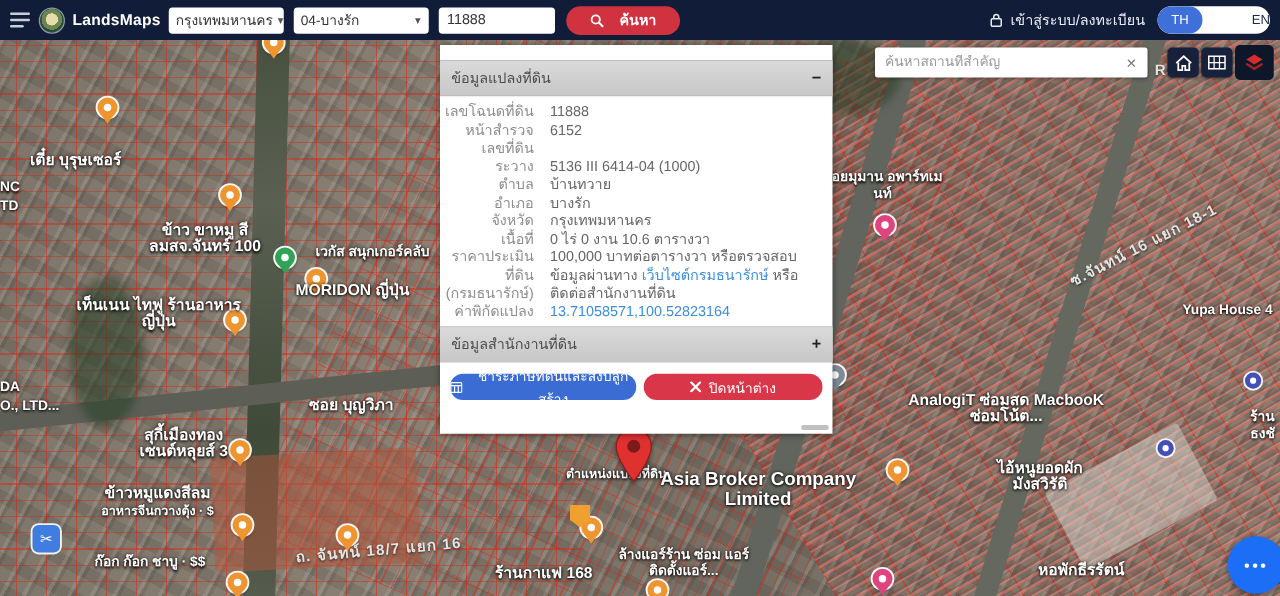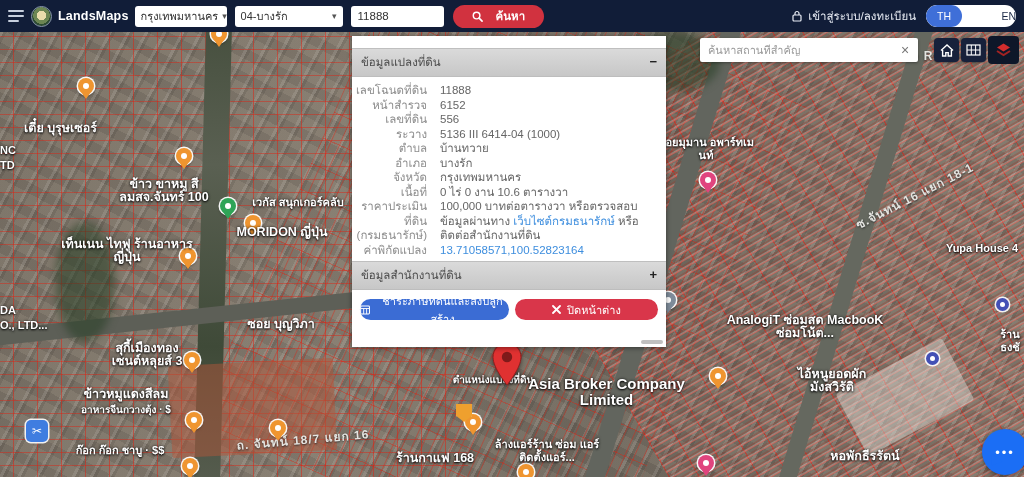--- a/index.html
+++ b/index.html
@@ -291,21 +291,20 @@
       <div class="row">
         <div class="lbl">เลขโฉนดที่ดิน</div>
         <div class="val">11888</div>
       </div>
       <div class="row">
         <div class="lbl">หน้าสำรวจ</div>
         <div class="val">6152</div>
       </div>
       <div class="row">
         <div class="lbl">เลขที่ดิน</div>
-        <div class="val">556</div>
       </div>
       <div class="row">
         <div class="lbl">ระวาง</div>
         <div class="val">5136 III 6414-04 (1000)</div>
       </div>
       <div class="row">
         <div class="lbl">ตำบล</div>
         <div class="val">บ้านทวาย</div>
       </div>
       <div class="row">

